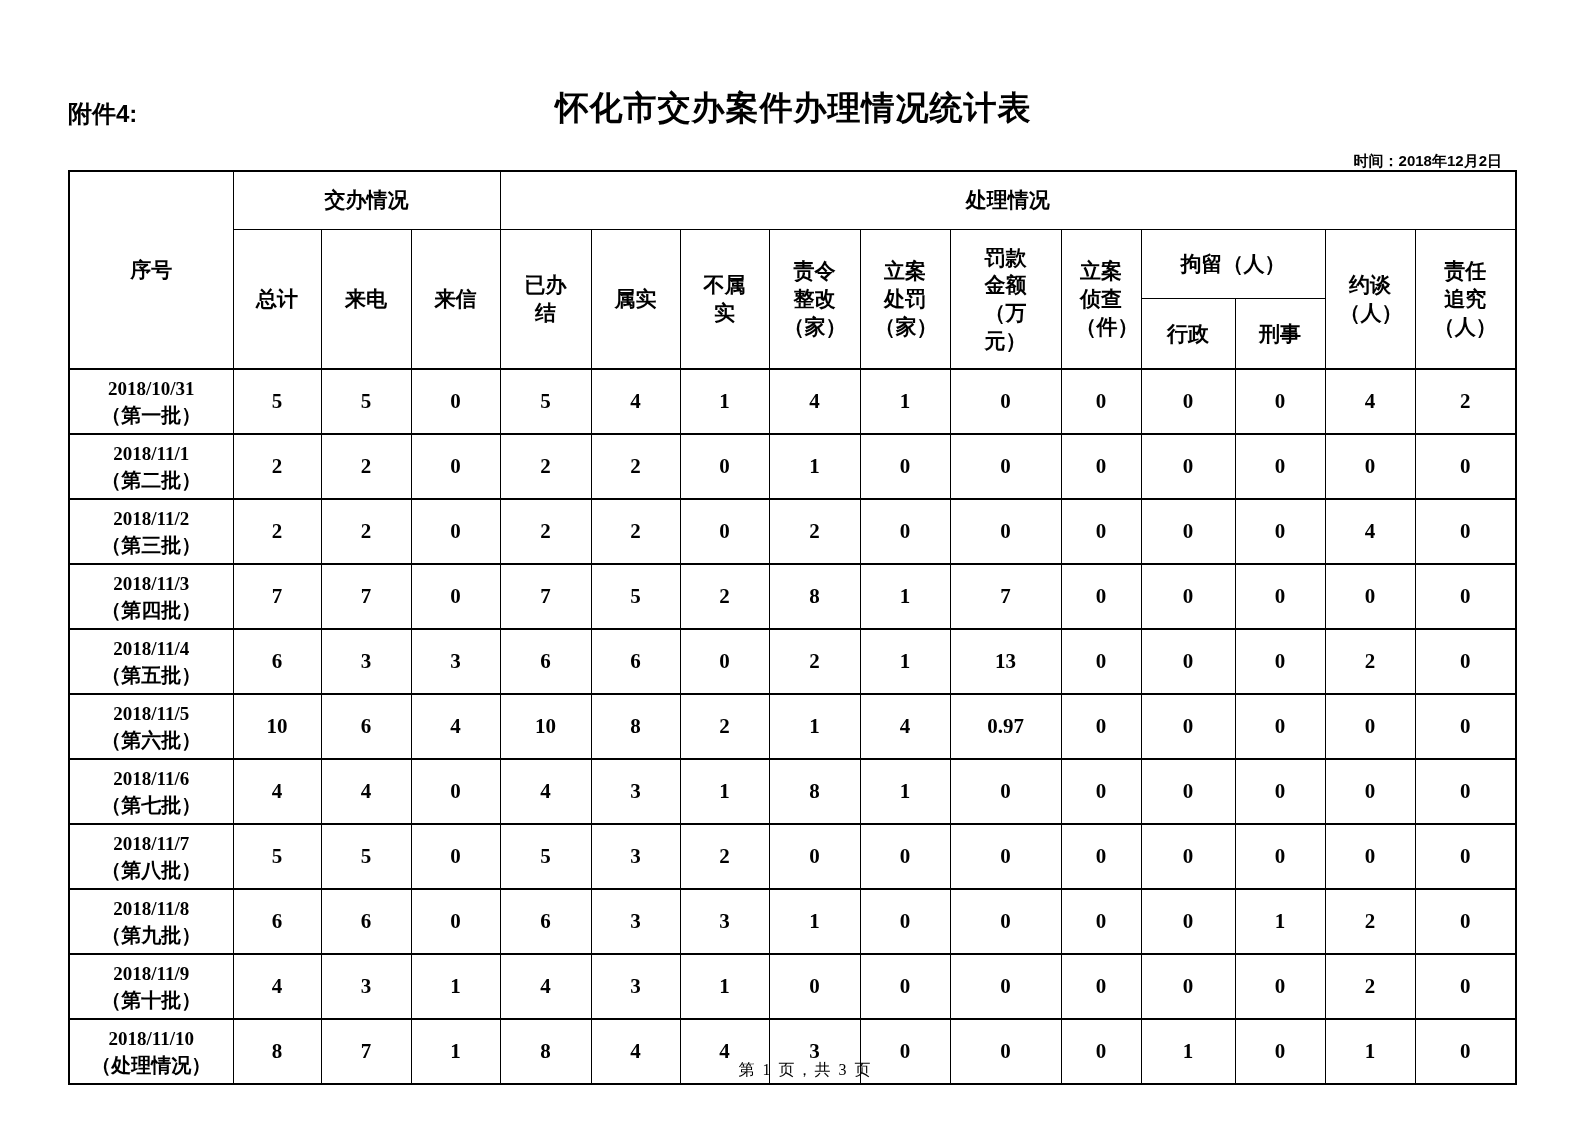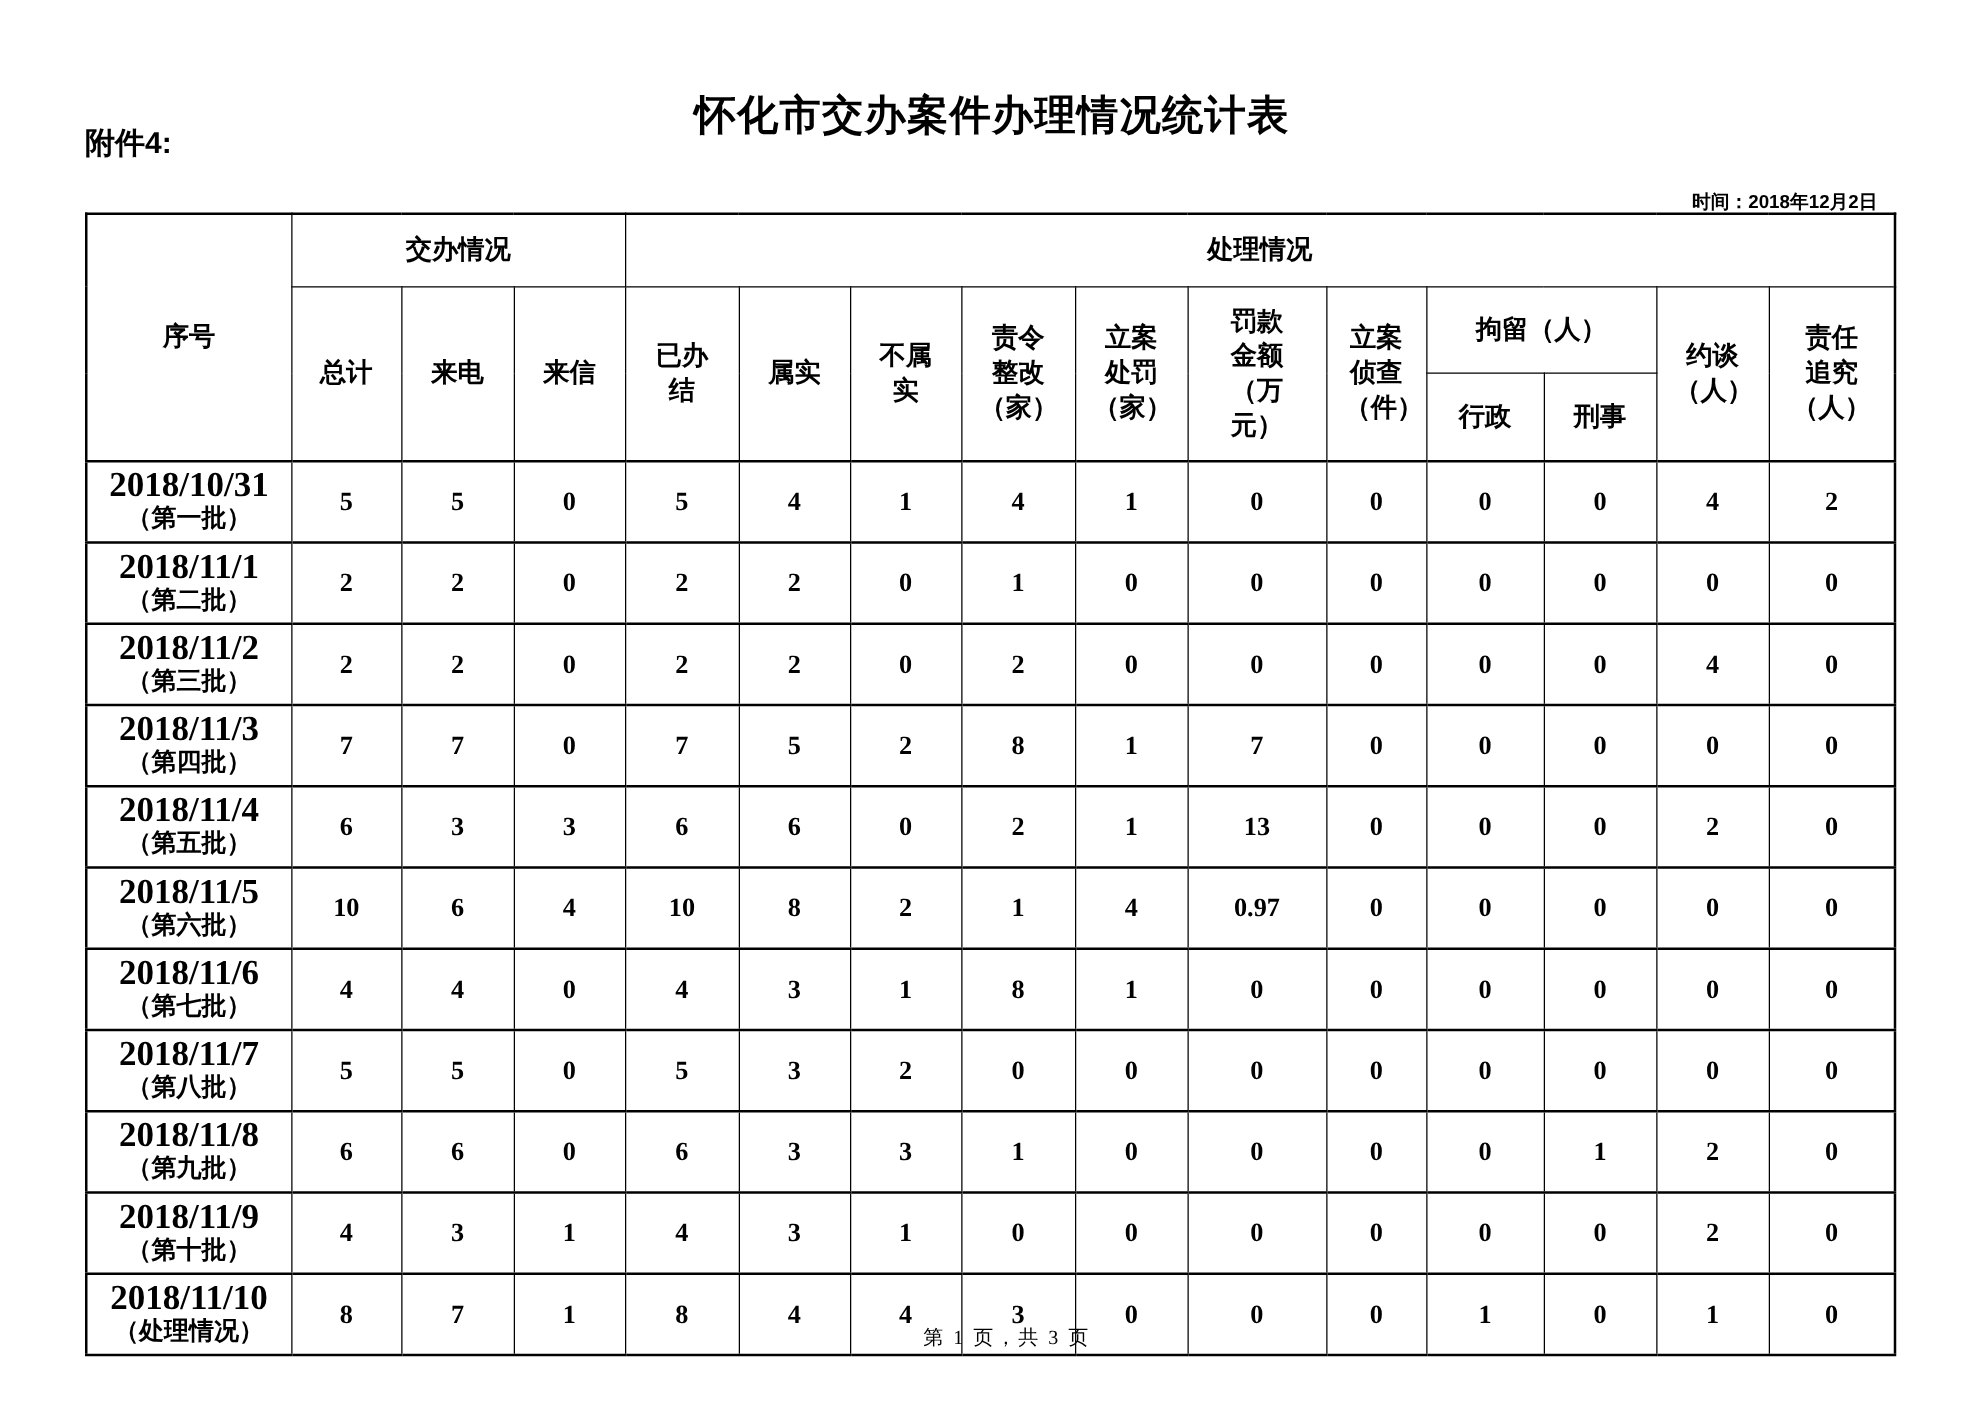--- a/index.html
+++ b/index.html
@@ -10,21 +10,21 @@
     font-family: "Liberation Serif", "DejaVu Serif", serif;
     overflow: hidden;
   }
   .attachment-label {
     position: absolute; left: 68px; top: 52px;
     font-size: 24px; font-weight: bold;
     font-family: "Liberation Sans", "DejaVu Sans", sans-serif;
     margin-top: 46px;
   }
   .page-title {
-    position: absolute; left: 0; top: 70px; width: 100%;
+    position: absolute; left: 0; top: 86px; width: 100%;
     text-align: center;
     font-size: 33px; font-weight: bold;
     font-family: "Liberation Sans", "DejaVu Sans", sans-serif;
     letter-spacing: 1px;
   }
   .timestamp {
     position: absolute; top: 152px; right: 85px;
     font-size: 15px; font-weight: bold;
     font-family: "Liberation Sans", "DejaVu Sans", sans-serif;
   }
@@ -47,21 +47,21 @@
     border-top: 2px solid #000; border-bottom: 2px solid #000;
     text-align: center; vertical-align: middle;
     font-size: 21px; font-weight: bold;
     font-family: "Liberation Serif", "DejaVu Serif", serif;
     padding: 0;
   }
   tr.h1 { height: 58px; }
   tr.h2 { height: 54px; }
   tr.h3 { height: 54px; }
   tbody tr { height: 65px; }
-  .date-cell .date  { font-size: 28px; line-height: 27px; text-align: center; }
+  .date-cell .date  { font-size: 19px; line-height: 27px; text-align: center; }
   .date-cell .batch { font-size: 20px; line-height: 27px; font-family: "Liberation Sans", "DejaVu Sans", sans-serif; }
   .page-footer {
     position: absolute; left: 0; top: 1060px; width: 100%;
     text-align: center; font-size: 16px; font-weight: normal;
     font-family: "Liberation Serif", "DejaVu Serif", serif;
     letter-spacing: 2px;
     padding-left: 12px;
   }
 </style>
 </head>

